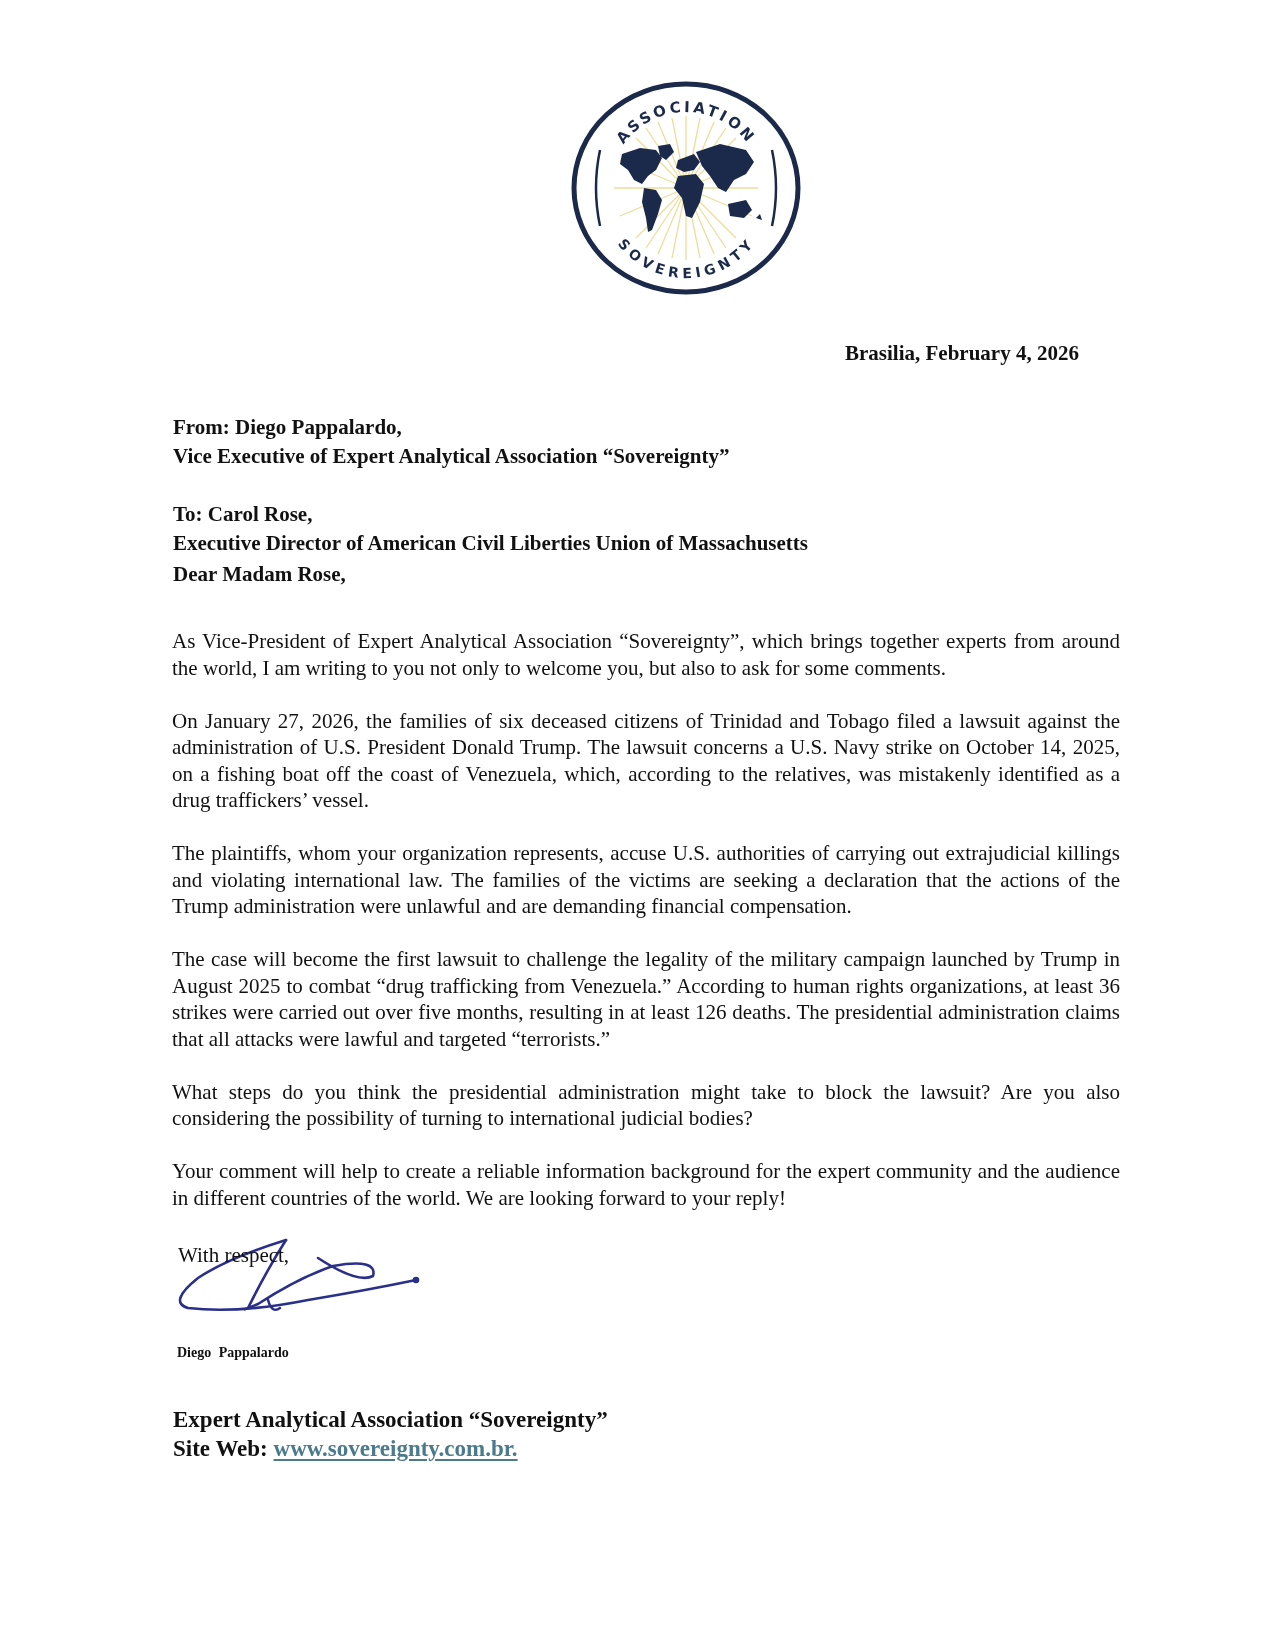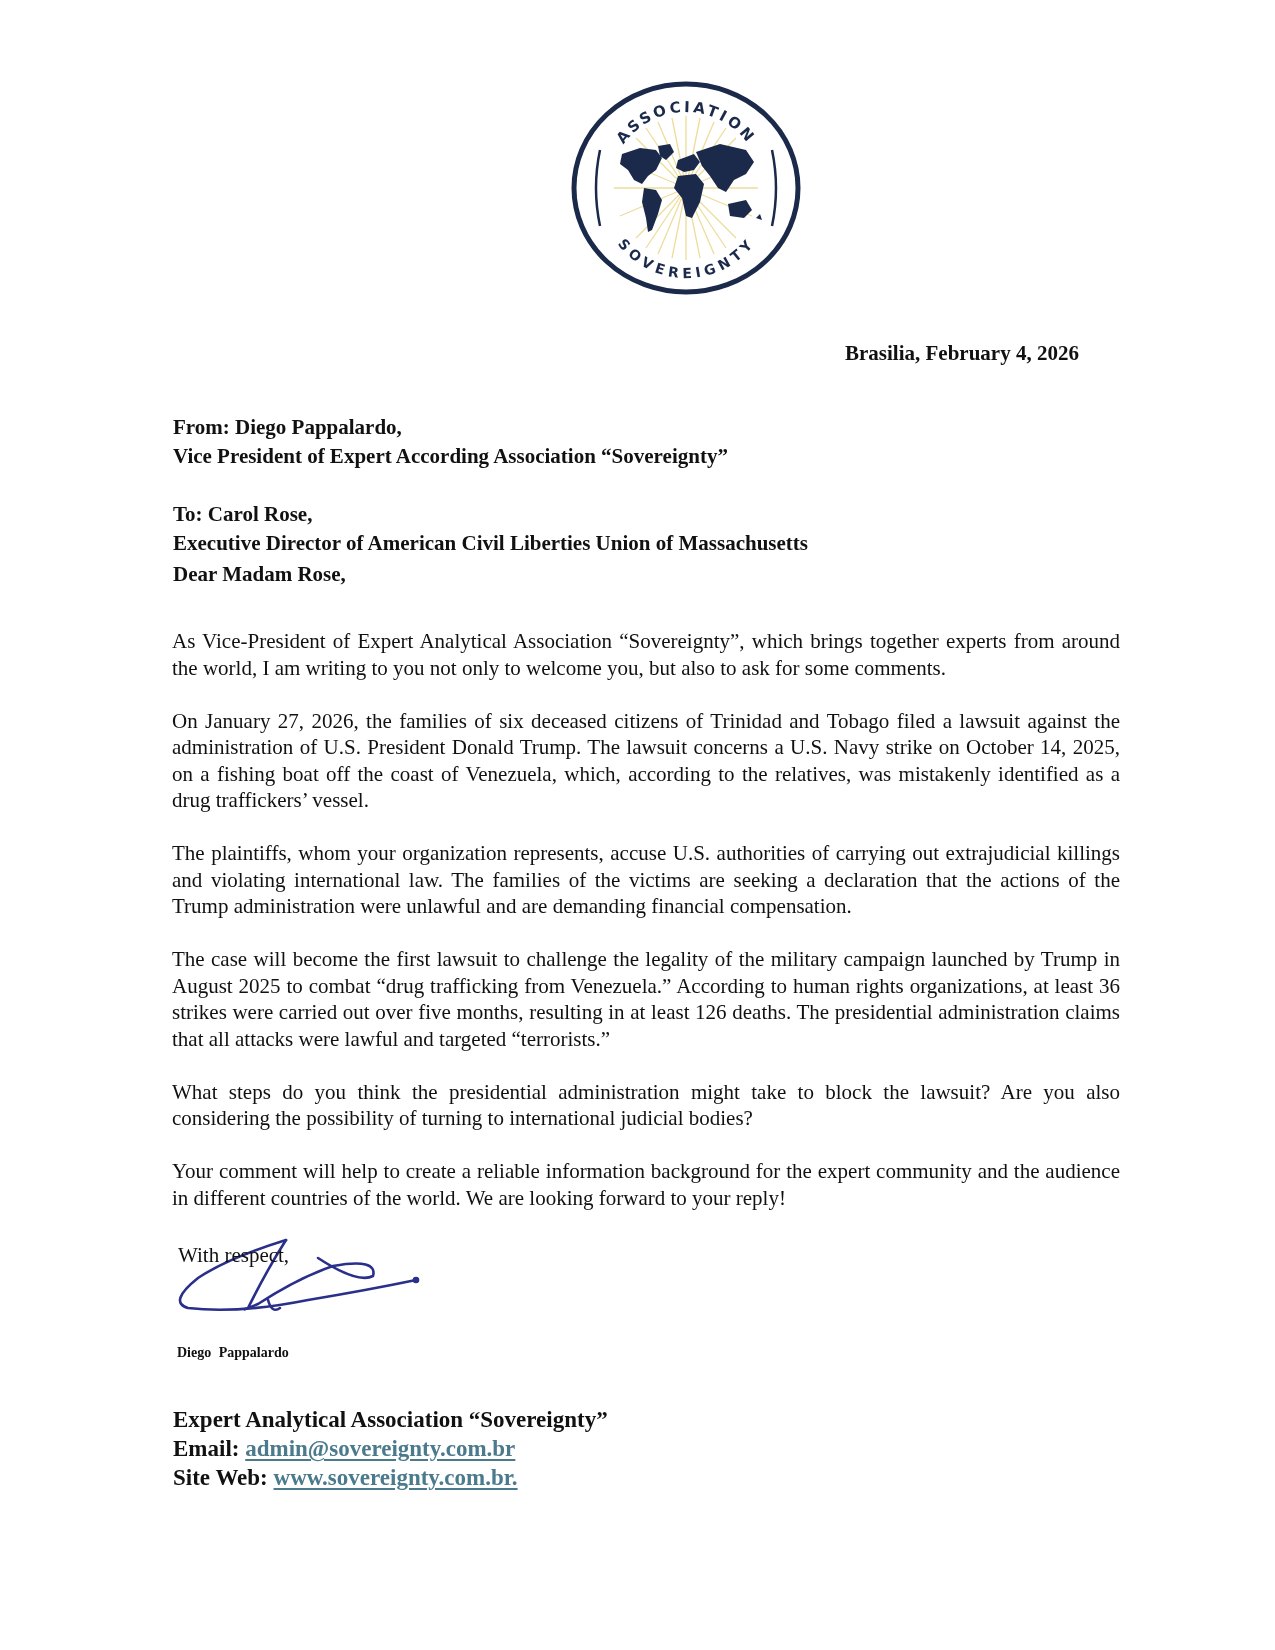--- a/index.html
+++ b/index.html
@@ -78,21 +78,21 @@
     <text font-family="DejaVu Sans, sans-serif" font-size="14" font-weight="bold" fill="#1b2a4a" letter-spacing="2.5" dy="12">
       <textPath href="#arcBot" startOffset="50%" text-anchor="middle">SOVEREIGNTY</textPath>
     </text>
   </svg>
 </div>
 
 <div class="date">Brasilia, February 4, 2026</div>
 
 <div class="block from">
   <div>From: Diego Pappalardo,</div>
-  <div>Vice President of Expert According Association “Sovereignty”</div>
+  <div>Vice Executive of Expert Analytical Association “Sovereignty”</div>
 </div>
 
 <div class="block to">
   <div>To: Carol Rose,</div>
   <div>Executive Director of American Civil Liberties Union of Massachusetts</div>
 </div>
 
 <div class="salutation">Dear Madam Rose,</div>
 
 <div class="body p1">
@@ -114,18 +114,15 @@
     </g>
   </svg>
 </div>
 <div class="closing">With respect,</div>
 
 <div class="signer">Diego  Pappalardo</div>
 
 <div class="footer">
   <div>Expert Analytical Association “Sovereignty”</div>
   <div>
-    <span>Email: </span><span class="link">admin@sovereignty.com.br</span>
-  </div>
-  <div>
     <span>Site Web: </span><span class="link">www.sovereignty.com.br.</span>
   </div>
 </div>
 
 </body></html>

